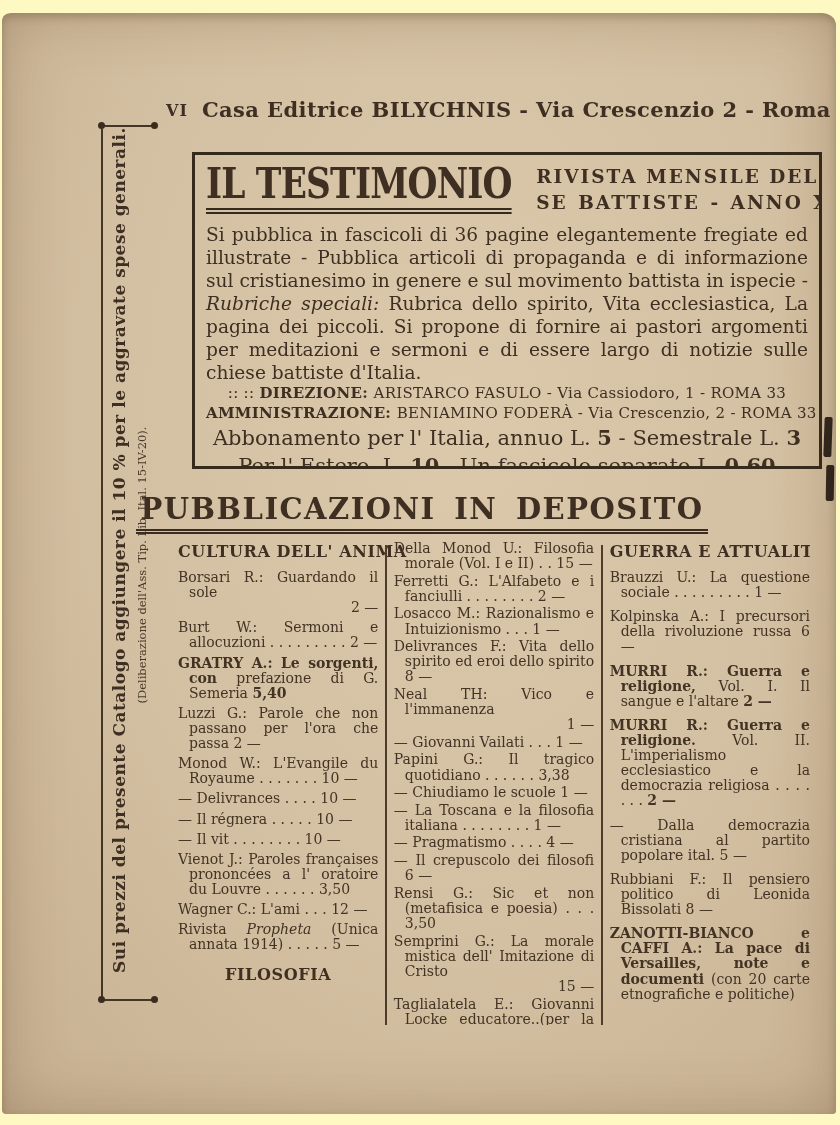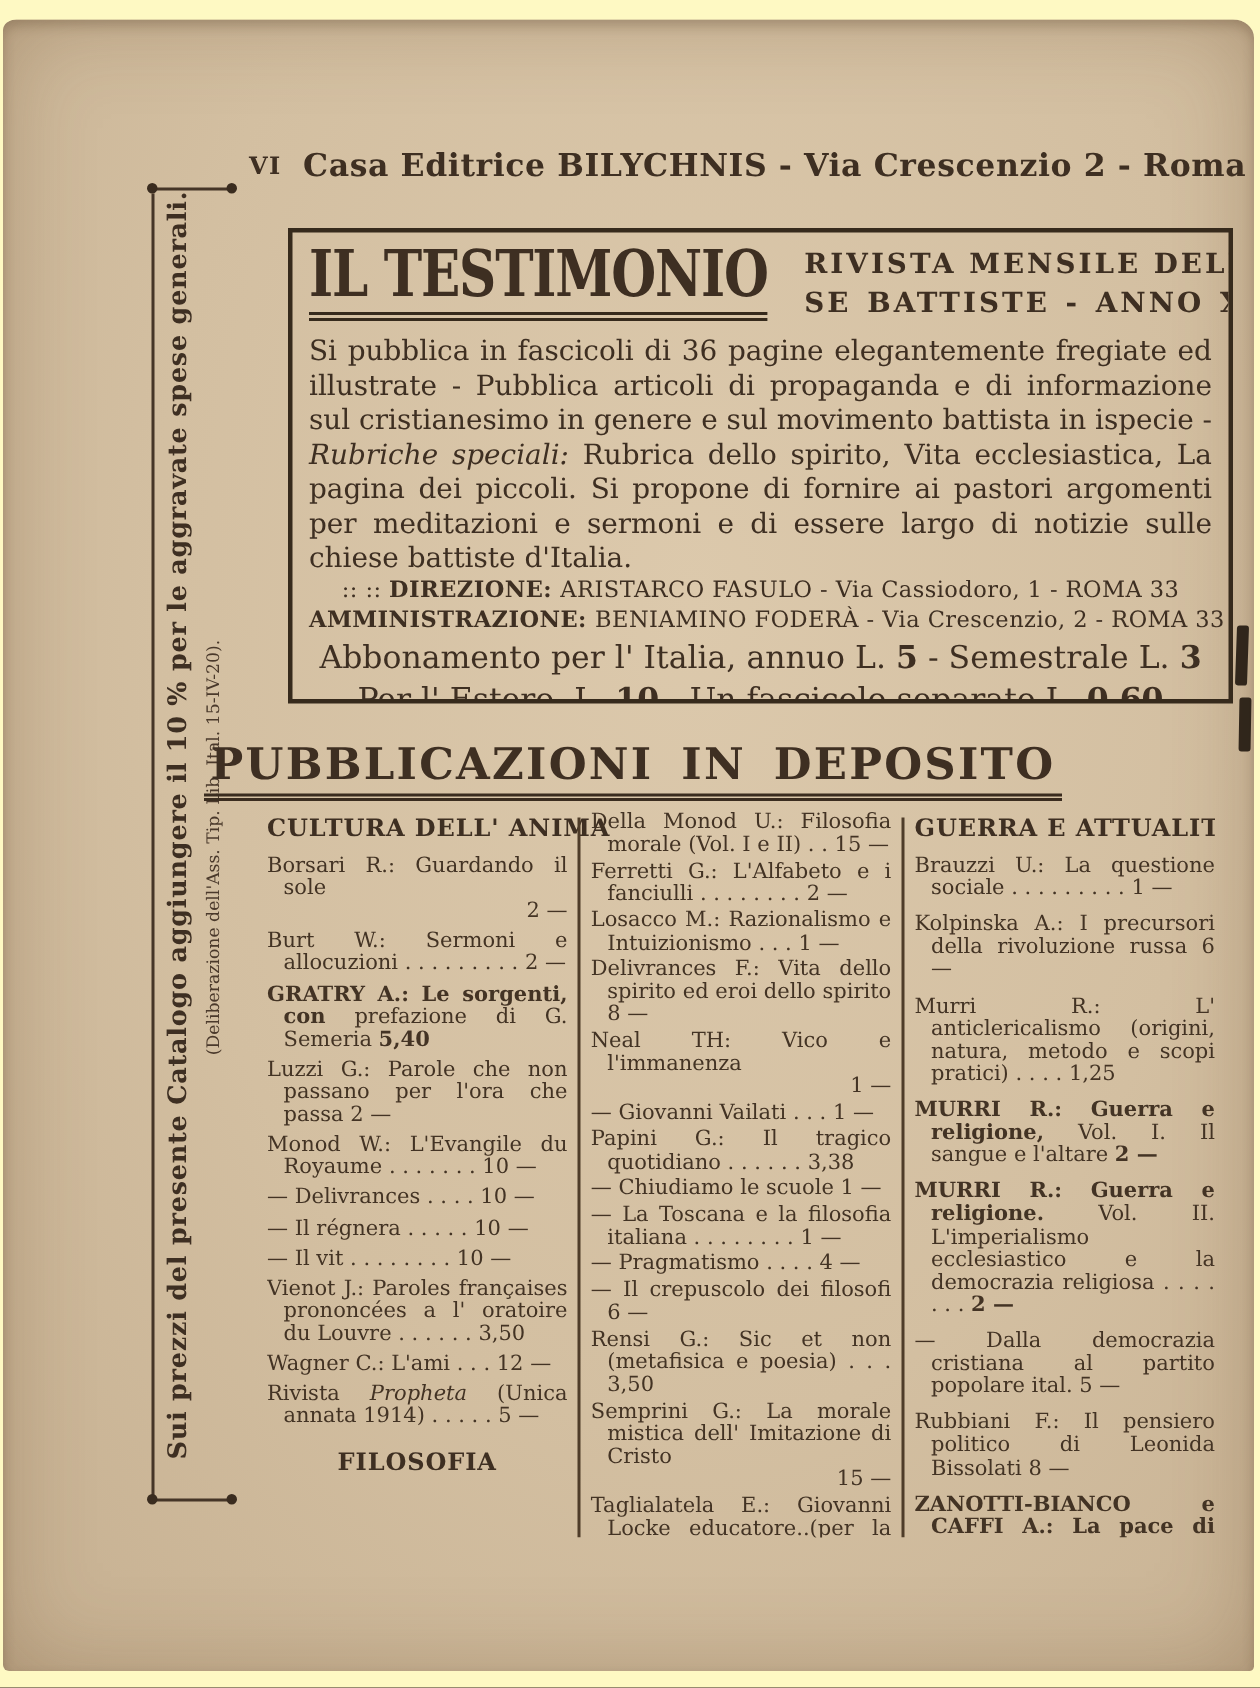--- a/index.html
+++ b/index.html
@@ -140,21 +140,20 @@
           <p class="entry"><span class="lead">—</span> Il crepuscolo dei filosofi <span class="price"> 6 —</span></p>
           <p class="entry"><span class="lead">Rensi G.:</span> Sic et non (metafisica e poesia) . . .<span class="price"> 3,50</span></p>
           <p class="entry"><span class="lead">Semprini G.:</span> La morale mistica dell' Imitazione di Cristo<span class="price-block">15 —</span></p>
           <p class="entry"><span class="lead">Taglialatela E.:</span> Giovanni Locke educatore..(per la prima volta tradotto in italiano) . .</p>
         </div>
         <div class="col-rule"></div>
         <div class="col c3">
           <div class="col-heading">GUERRA E ATTUALITÀ</div>
           <p class="entry"><span class="lead">Brauzzi U.:</span> La questione sociale . . . . . . . . .<span class="price"> 1 —</span></p>
           <p class="entry"><span class="lead">Kolpinska A.:</span> I precursori della rivoluzione russa <span class="price"> 6 —</span></p>
-          <p class="entry"><span class="lead">Murri R.:</span> L' anticlericalismo (origini, natura, metodo e scopi pratici) . . . . <span class="price"> 1,25</span></p>
           <p class="entry"><span class="lead b">MURRI R.: Guerra e religione,</span> Vol. I. Il sangue e l'altare <span class="price b"> 2 —</span></p>
           <p class="entry"><span class="lead b">MURRI R.: Guerra e religione.</span> Vol. II. L'imperialismo ecclesiastico e la democrazia religiosa . . . . . . . <span class="price b"> 2 —</span></p>
           <p class="entry"><span class="lead">—</span> Dalla democrazia cristiana al partito popolare ital. <span class="price"> 5 —</span></p>
           <p class="entry"><span class="lead">Rubbiani F.:</span> Il pensiero politico di Leonida Bissolati <span class="price"> 8 —</span></p>
           <p class="entry"><span class="lead b">ZANOTTI-BIANCO e CAFFI A.: La pace di Versailles, note e documenti</span> (con 20 carte etnografiche e politiche)</p>
         </div>
       </div>
 
     <div class="edge-mark em1"></div>
     <div class="edge-mark em2"></div>

